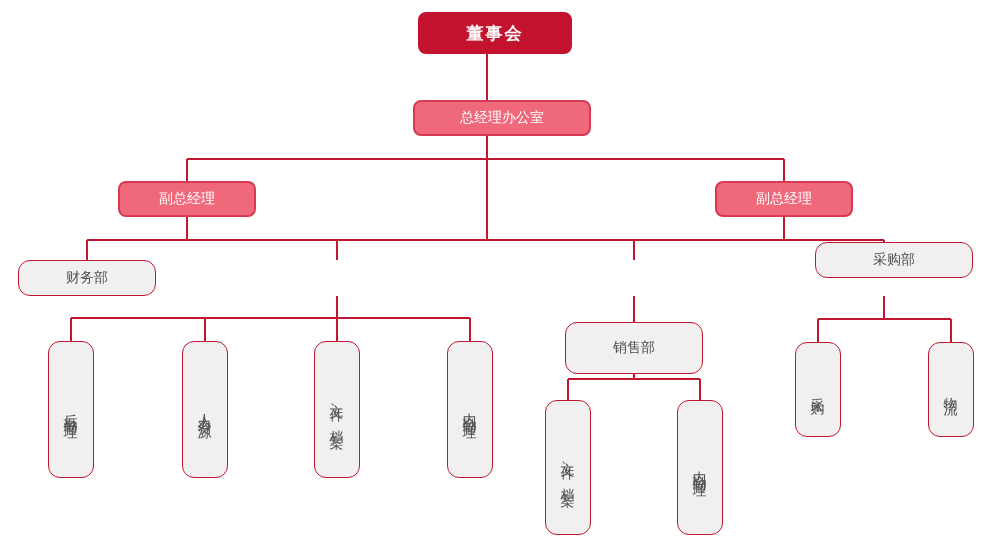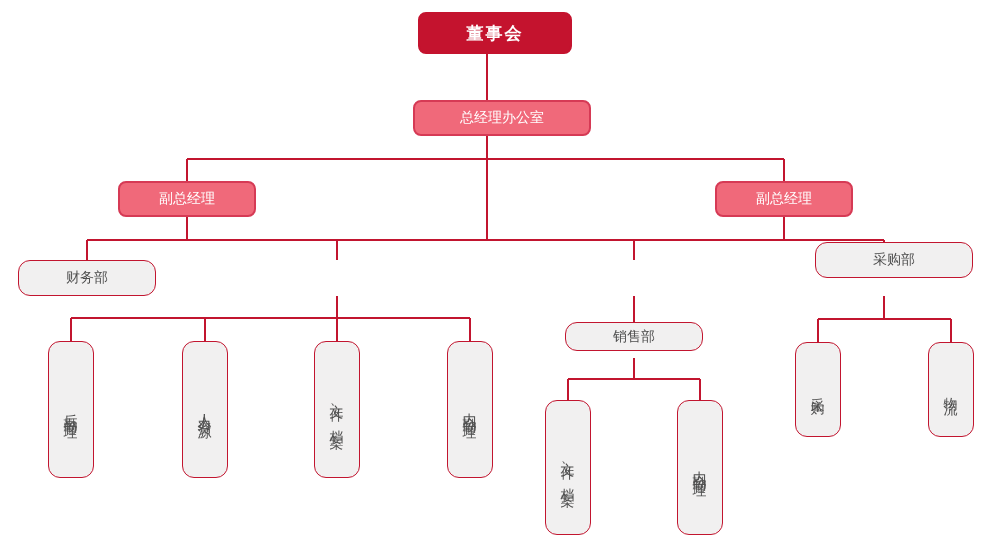--- a/index.html
+++ b/index.html
@@ -72,21 +72,21 @@
   <div class="node pink-node" style="left:118px; top:181px; width:138px; height:36px;">副总经理</div>
 
   <div class="node pink-node" style="left:715px; top:181px; width:138px; height:36px;">副总经理</div>
 
   <div class="node gray-node" style="left:18px; top:260px; width:138px; height:36px;">财务部</div>
 
 
 
   <div class="node gray-node" style="left:815px; top:242px; width:158px; height:36px;text-align:right;">采购部</div>
 
-  <div class="node gray-node" style="left:565px; top:322px; width:138px; height:29px;">销售部</div>
+  <div class="node gray-node" style="left:565px; top:322px; width:138px; height:52px;">销售部</div>
 
   <div class="node tall-node" style="left:48px; top:341px; width:46px; height:137px;">后勤管理</div>
 
   <div class="node tall-node" style="left:182px; top:341px; width:46px; height:137px;">人力资源</div>
 
   <div class="node tall-node" style="left:314px; top:341px; width:46px; height:137px;">文件、档案</div>
 
   <div class="node tall-node" style="left:447px; top:341px; width:46px; height:137px;">内勤管理</div>
 
   <div class="node tall-node" style="left:545px; top:400px; width:46px; height:135px;">文件、档案</div>

